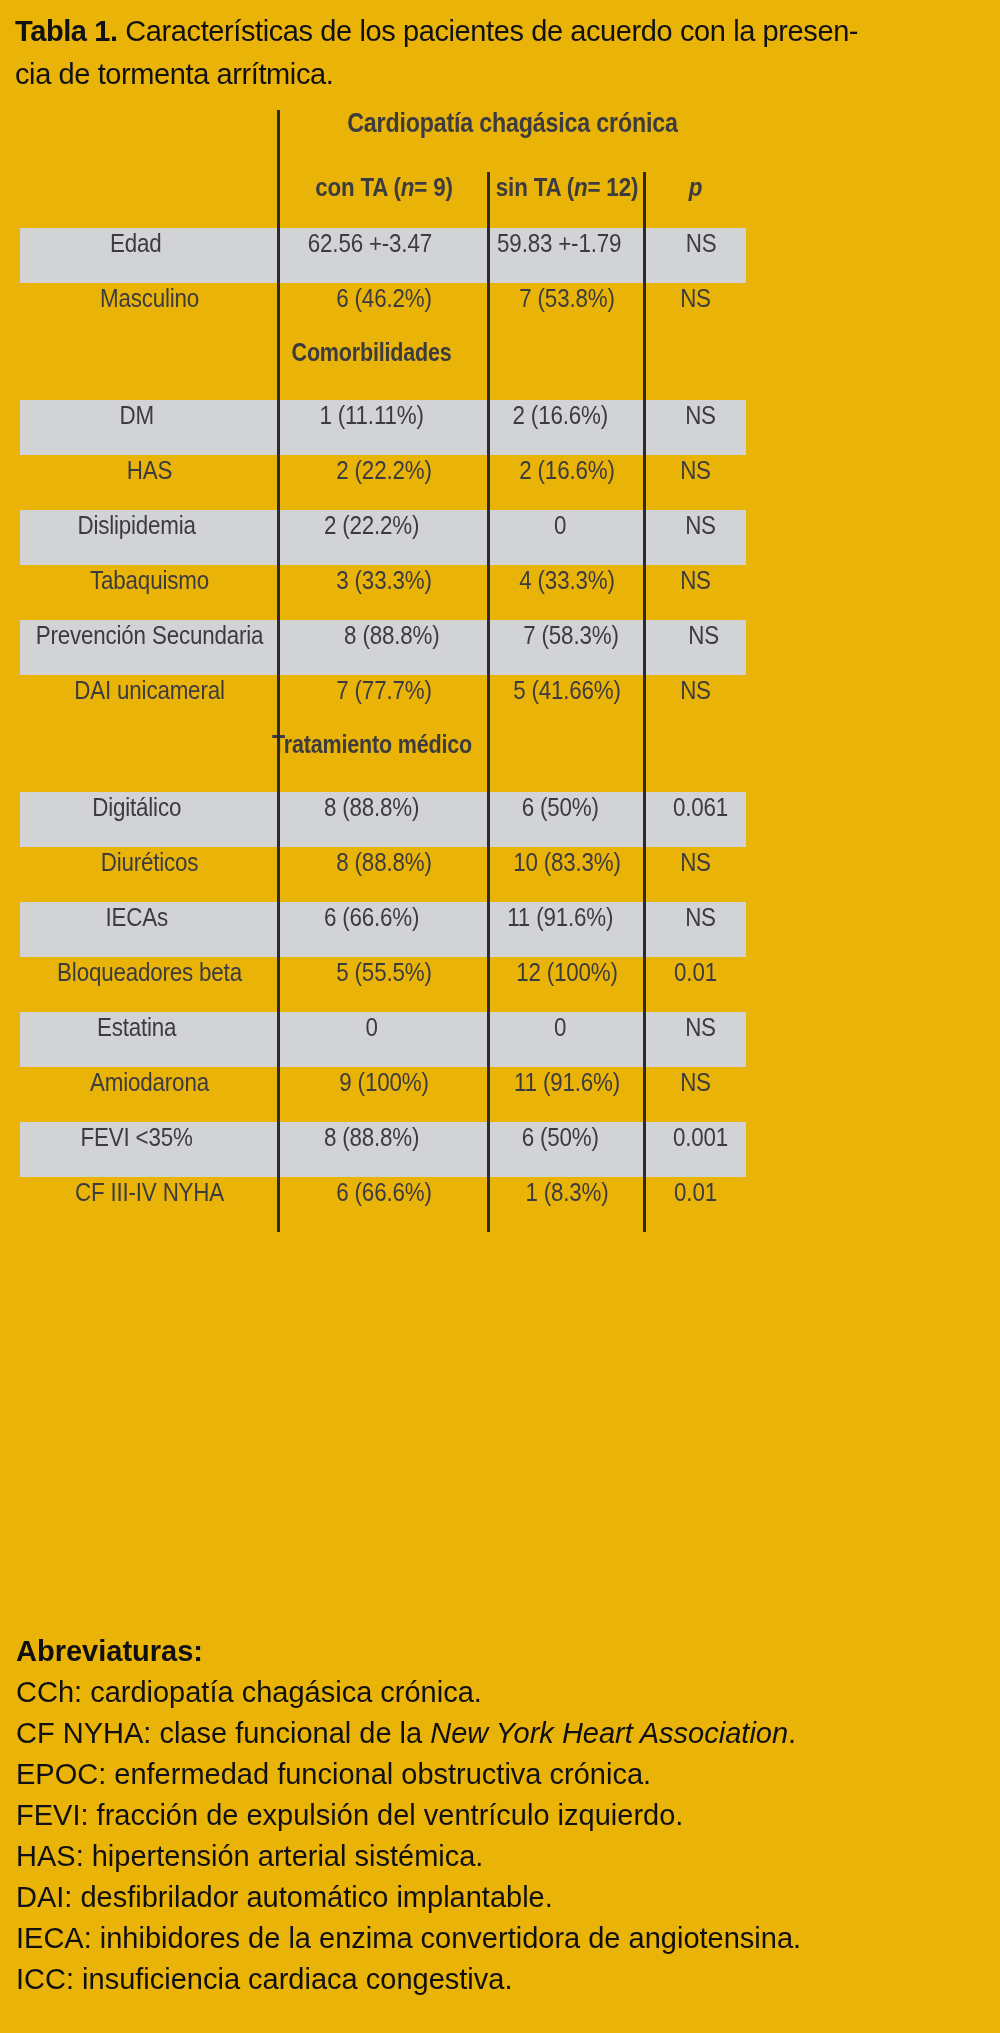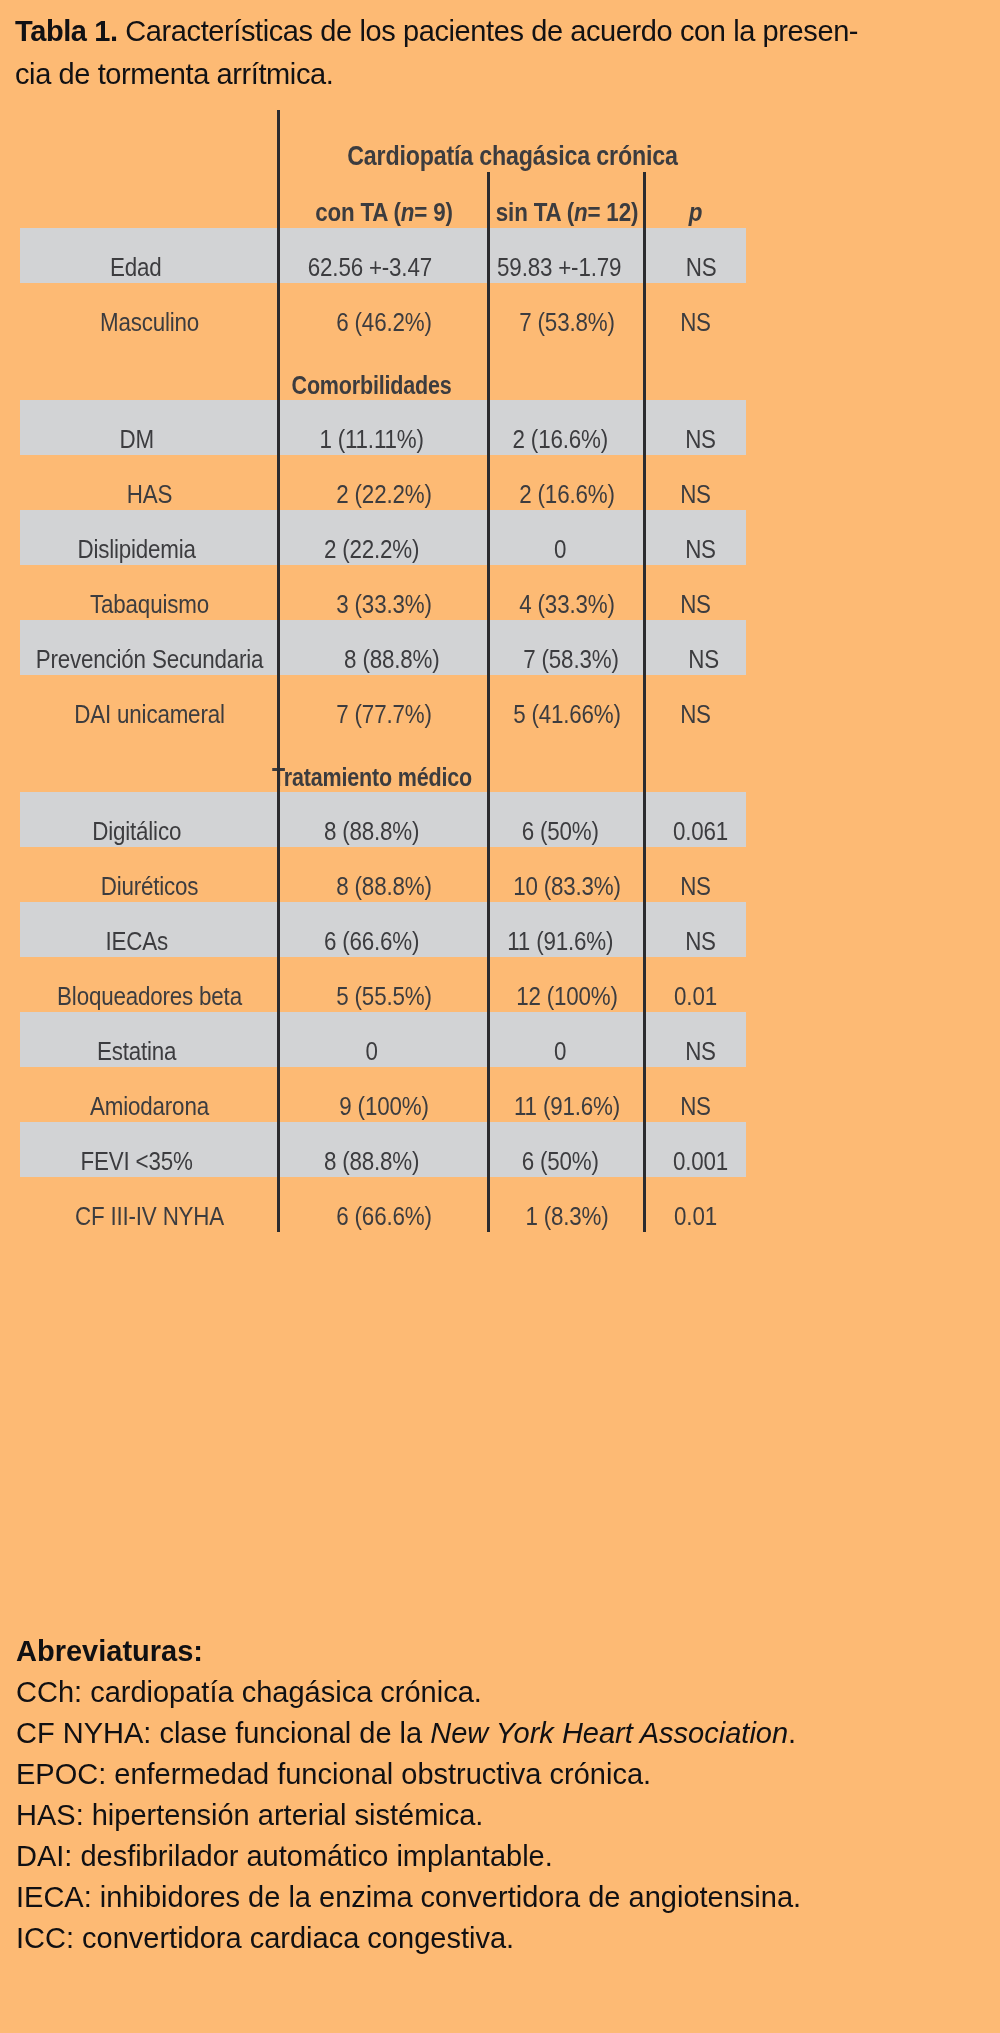--- a/index.html
+++ b/index.html
@@ -2,40 +2,40 @@
 <html style="--row-shade: #d2d3d5; --rule: #2b2b2e; --text: #3c3c3f;"><head>
 <meta charset="utf-8">
 <style>
   html, body { margin: 0; padding: 0; }
   body {
     width: 1000px; height: 2033px;
     background: #ffffff;
     font-family: "Liberation Sans", sans-serif;
     color: #141414;
   }
-  .page { position: relative; width: 1000px; height: 2033px; background: #fdba74; overflow: hidden; }
+  .page { position: relative; width: 1000px; height: 2033px; background: #eab308; overflow: hidden; }
   .bold { font-weight: 700; }
   .italic { font-style: italic; }
 
   
   .title {
     position: absolute; left: 15px; top: 10px;
     font-size: 29px; line-height: 43px; letter-spacing: -0.4px;
     color: #111114; white-space: nowrap;
   }
 
   
   .table-wrap {
     position: relative;
     margin-left: 20px; margin-top: 108px;
     width: 726px;
     font-size: 26px; letter-spacing: -0.2px;
     color: var(--text, #3c3c3f);
   }
-  .row { display: flex; align-items: flex-end; }
+  .row { display: flex; align-items: flex-start; }
   .cell {
     display: flex; align-items: center; justify-content: center;
     text-align: center; white-space: nowrap;
     transform: scaleX(0.86); transform-origin: 50% 50%;
   }
   .col1 { width: 259px; }
   .col2 { width: 210px; }
   .col3 { width: 156px; }
   .col4 { width: 101px; }
   .span234 { width: 467px; }
@@ -215,20 +215,21 @@
     <div class="vline vline-b"></div>
     <div class="vline vline-c"></div>
   </div>
 
   <div class="footnotes">
     <div class="footnote-heading">Abreviaturas:</div>
     <div id="footnote-lines">
         <div class="footnote-line"><span>CCh: cardiopatía chagásica crónica.</span></div>
         <div class="footnote-line"><span>CF NYHA: clase funcional de la </span><span class="italic">New York Heart Association</span><span>.</span></div>
         <div class="footnote-line"><span>EPOC: enfermedad funcional obstructiva crónica.</span></div>
+        <div class="footnote-line"><span>FEVI: fracción de expulsión del ventrículo izquierdo.</span></div>
         <div class="footnote-line"><span>HAS: hipertensión arterial sistémica.</span></div>
         <div class="footnote-line"><span>DAI: desfibrilador automático implantable.</span></div>
         <div class="footnote-line"><span>IECA: inhibidores de la enzima convertidora de angiotensina.</span></div>
-        <div class="footnote-line"><span>ICC: convertidora cardiaca congestiva.</span></div>
+        <div class="footnote-line"><span>ICC: insuficiencia cardiaca congestiva.</span></div>
       </div>
   </div>
 
 </div>
 
 </body></html>

